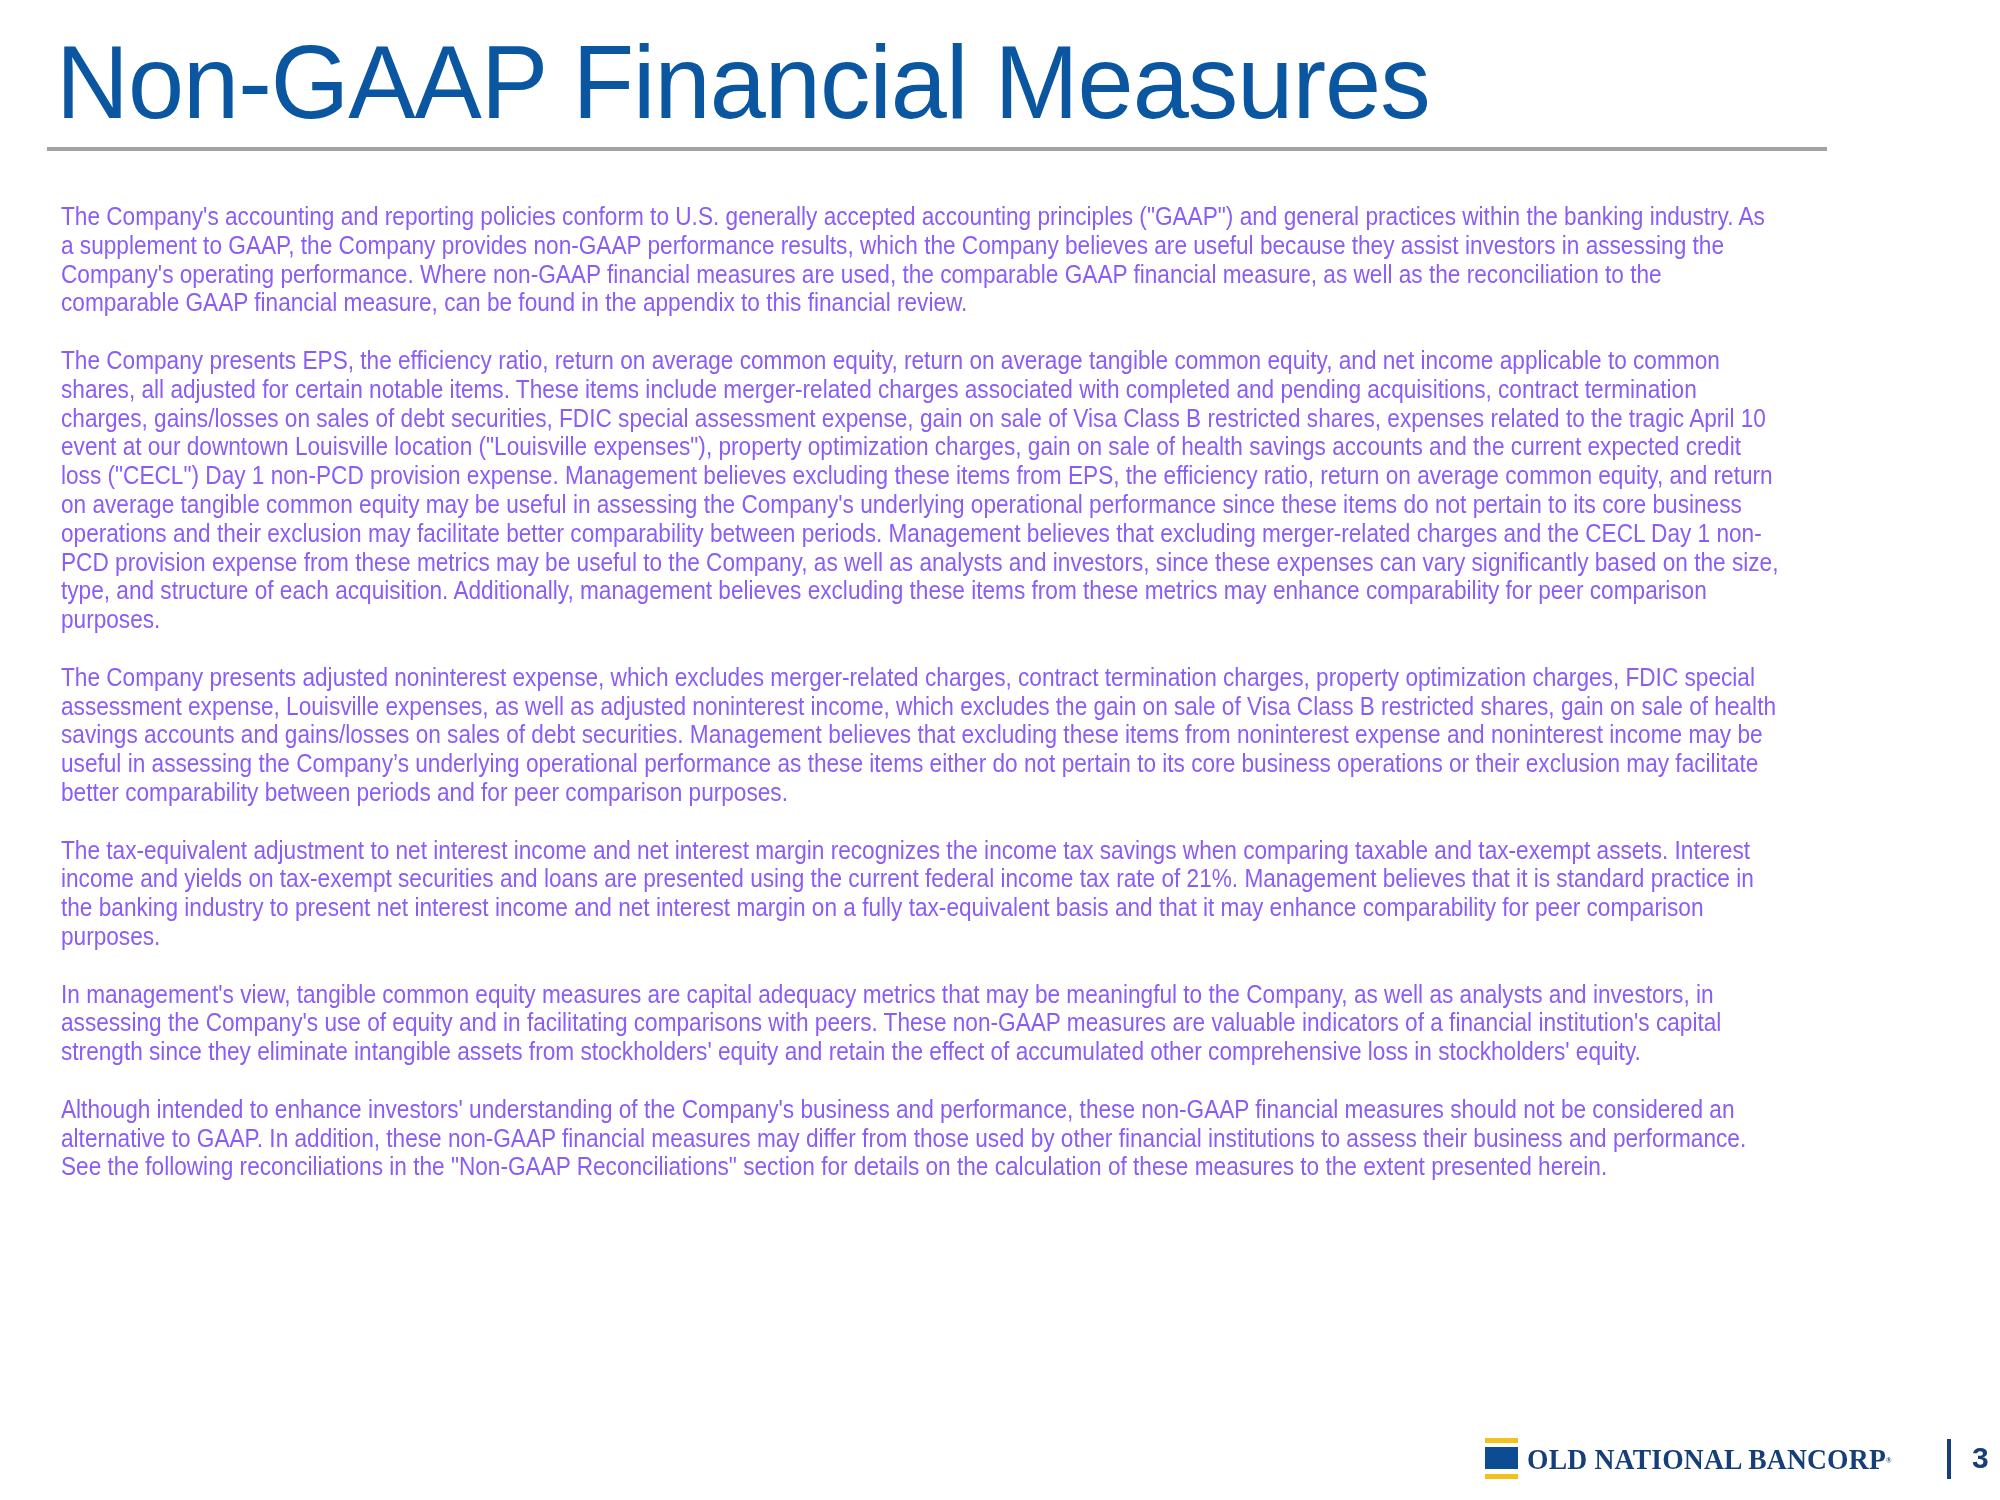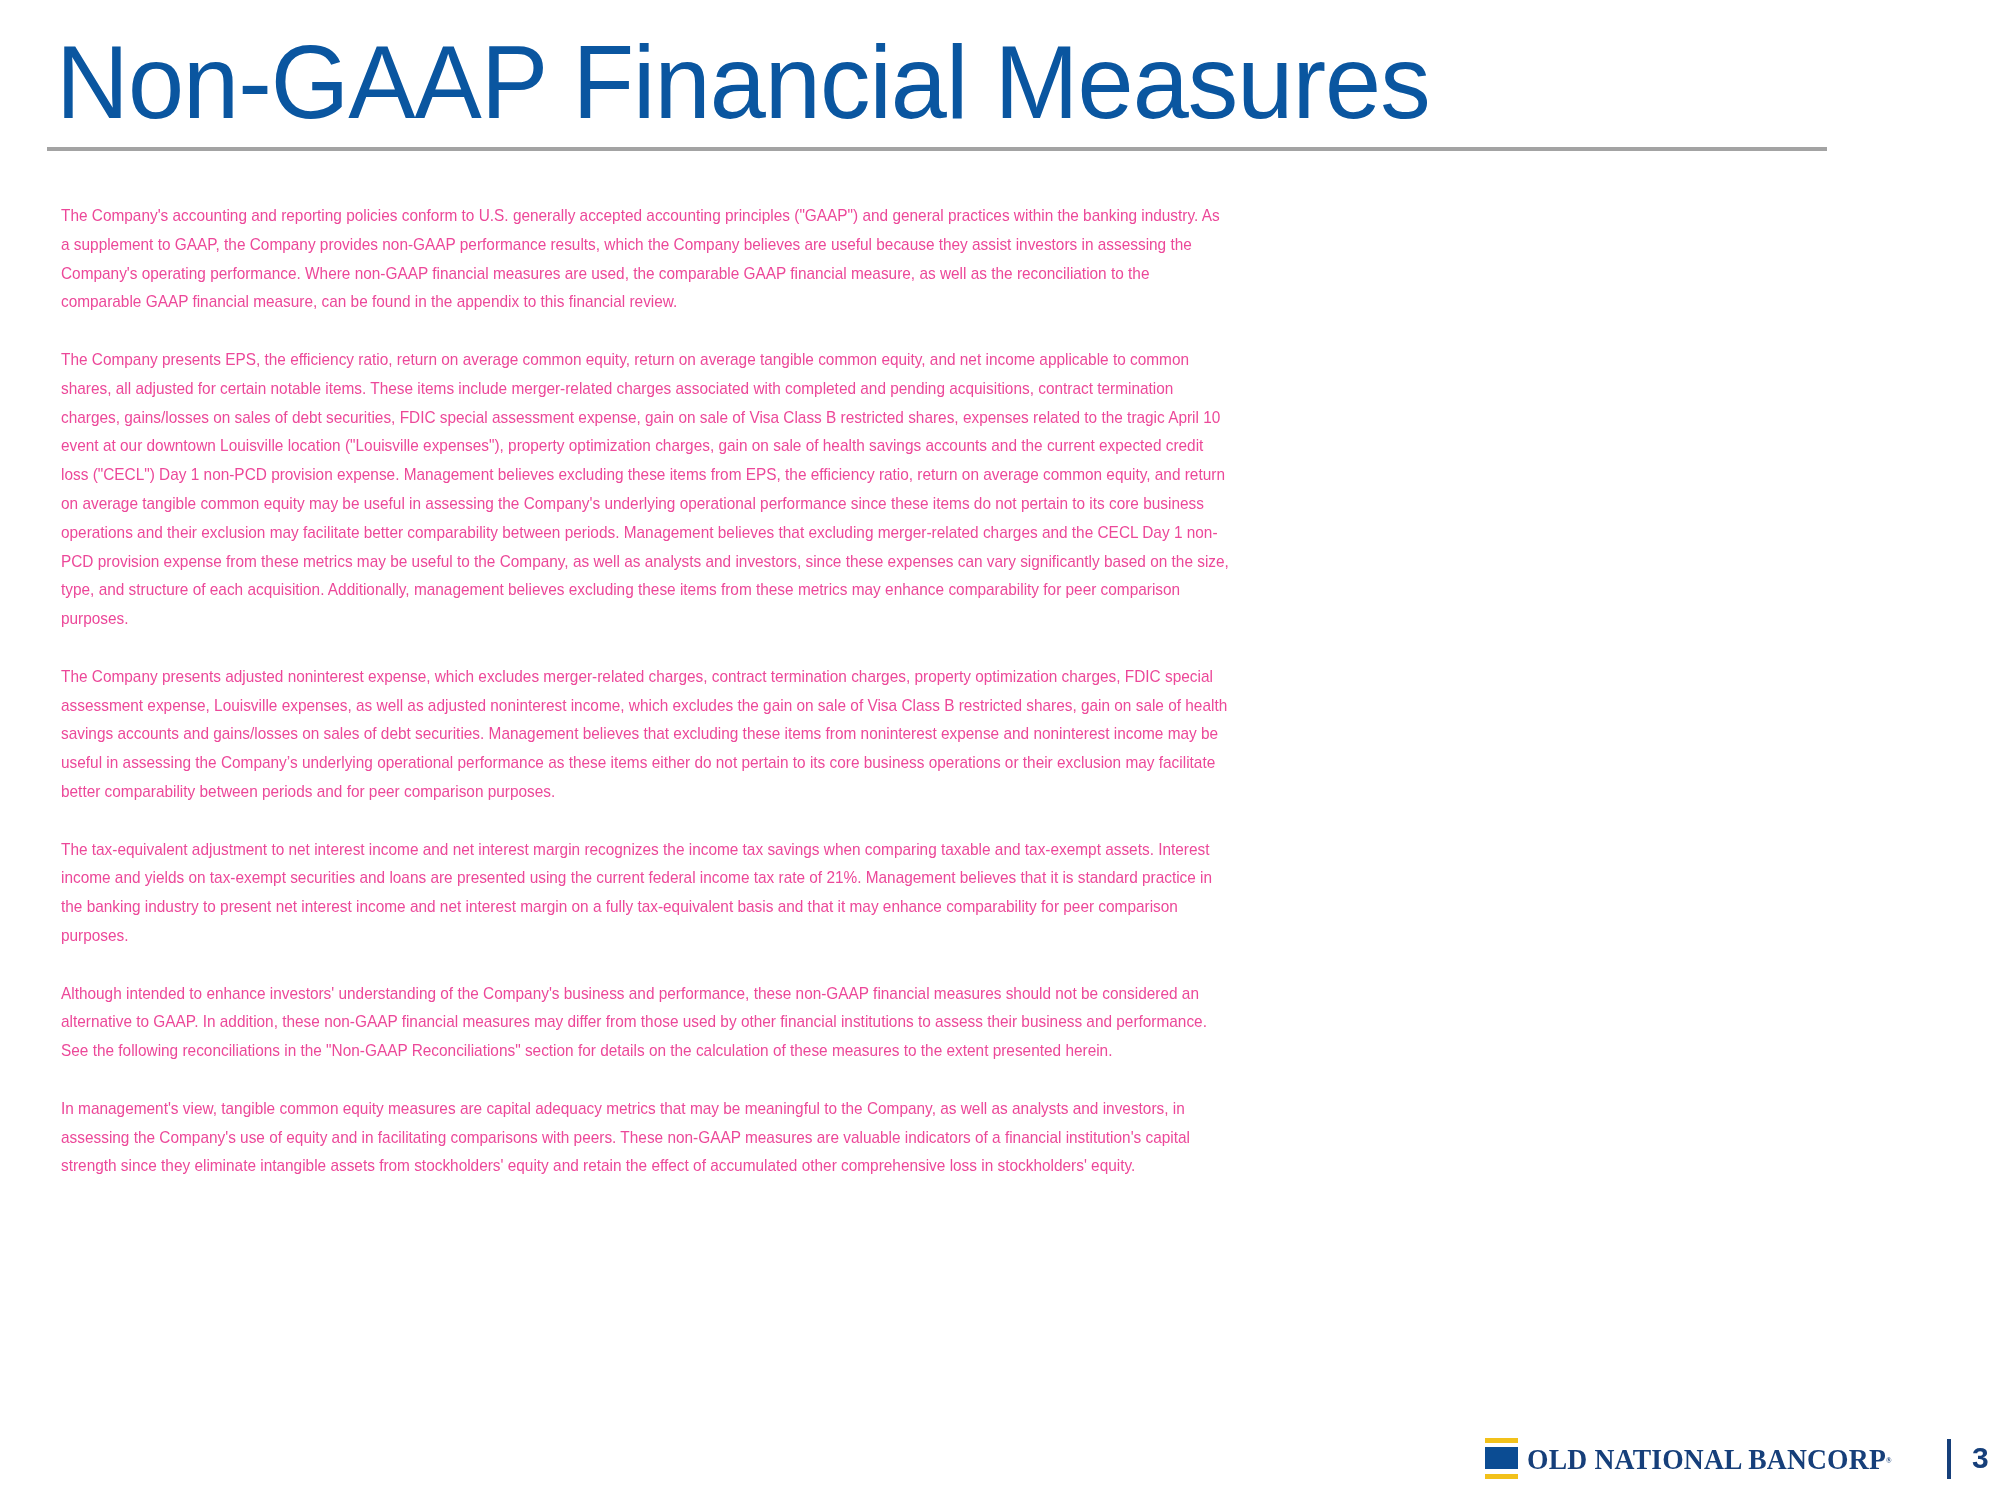--- a/index.html
+++ b/index.html
@@ -1,19 +1,19 @@
 <!DOCTYPE html>
 <html><head>
 <meta charset="utf-8">
 <style>
   html, body { margin: 0; padding: 0; background: #ffffff; }
   body { width: 2000px; height: 1500px; position: relative; overflow: hidden; font-family: "Liberation Sans", sans-serif; }
   .title { position: absolute; left: 56px; top: 22px; margin: 0; font-family: "Liberation Sans", sans-serif; font-weight: normal; font-size: 104px; line-height: 120px; color: #0a56a0; letter-spacing: -1px; transform: scaleX(0.97); transform-origin: left top; white-space: nowrap; }
   .rule { position: absolute; left: 47px; top: 147px; width: 1780px; height: 4px; background: #a3a3a3; }
-  .body { position: absolute; left: 61px; top: 202px; width: 1830px; color: #ec4899; font-size: 17px; line-height: 28.8px; }
+  .body { position: absolute; left: 61px; top: 202px; width: 1830px; color: #8b5cf6; font-size: 25px; line-height: 28.8px; }
   .para { margin: 0 0 28.8px 0; }
   .line { display: block; white-space: nowrap; transform: scaleX(0.905); transform-origin: left center; }
   .footer { position: absolute; left: 1485px; top: 1438px; height: 50px; width: 500px; text-decoration: underline; }
   .logo-mark { position: absolute; left: 0; top: 0; width: 33px; height: 40px; }
   .logo-mark .bar-top { position: absolute; left: 0; top: 0; width: 33px; height: 5px; background: #f2c11a; }
   .logo-mark .bar-mid { position: absolute; left: 0; top: 9px; width: 33px; height: 22px; background: #0b4c93; }
   .logo-mark .bar-bot { position: absolute; left: 0; top: 36px; width: 33px; height: 5px; background: #f2c11a; }
   .logo-text { position: absolute; left: 42px; top: 3px; font-family: "Liberation Serif", serif; font-weight: bold; font-size: 30px; line-height: 36px; color: #163f7a; letter-spacing: 0.2px; white-space: nowrap; transform: scaleX(0.92); transform-origin: left center; }
   .logo-text sup { font-size: 8px; vertical-align: top; position: relative; top: 2px; }
   .divider { position: absolute; left: 462px; top: 1px; width: 4px; height: 40px; background: #163f7a; }
@@ -51,28 +51,28 @@
     <span class="line">useful in assessing the Company’s underlying operational performance as these items either do not pertain to its core business operations or their exclusion may facilitate</span>
     <span class="line">better comparability between periods and for peer comparison purposes.</span>
   </p>
   <p class="para">
     <span class="line">The tax-equivalent adjustment to net interest income and net interest margin recognizes the income tax savings when comparing taxable and tax-exempt assets. Interest</span>
     <span class="line">income and yields on tax-exempt securities and loans are presented using the current federal income tax rate of 21%. Management believes that it is standard practice in</span>
     <span class="line">the banking industry to present net interest income and net interest margin on a fully tax-equivalent basis and that it may enhance comparability for peer comparison</span>
     <span class="line">purposes.</span>
   </p>
   <p class="para">
+    <span class="line">In management's view, tangible common equity measures are capital adequacy metrics that may be meaningful to the Company, as well as analysts and investors, in</span>
+    <span class="line">assessing the Company's use of equity and in facilitating comparisons with peers. These non-GAAP measures are valuable indicators of a financial institution's capital</span>
+    <span class="line">strength since they eliminate intangible assets from stockholders' equity and retain the effect of accumulated other comprehensive loss in stockholders' equity.</span>
+  </p>
+  <p class="para">
     <span class="line">Although intended to enhance investors' understanding of the Company's business and performance, these non-GAAP financial measures should not be considered an</span>
     <span class="line">alternative to GAAP. In addition, these non-GAAP financial measures may differ from those used by other financial institutions to assess their business and performance.</span>
     <span class="line">See the following reconciliations in the "Non-GAAP Reconciliations" section for details on the calculation of these measures to the extent presented herein.</span>
-  </p>
-  <p class="para">
-    <span class="line">In management's view, tangible common equity measures are capital adequacy metrics that may be meaningful to the Company, as well as analysts and investors, in</span>
-    <span class="line">assessing the Company's use of equity and in facilitating comparisons with peers. These non-GAAP measures are valuable indicators of a financial institution's capital</span>
-    <span class="line">strength since they eliminate intangible assets from stockholders' equity and retain the effect of accumulated other comprehensive loss in stockholders' equity.</span>
   </p>
 </div>
 
 <div class="footer">
   <div class="logo-mark">
     <div class="bar-top"></div>
     <div class="bar-mid"></div>
     <div class="bar-bot"></div>
   </div>
   <div class="logo-text"><span>OLD NATIONAL BANCORP</span><sup>®</sup></div>

